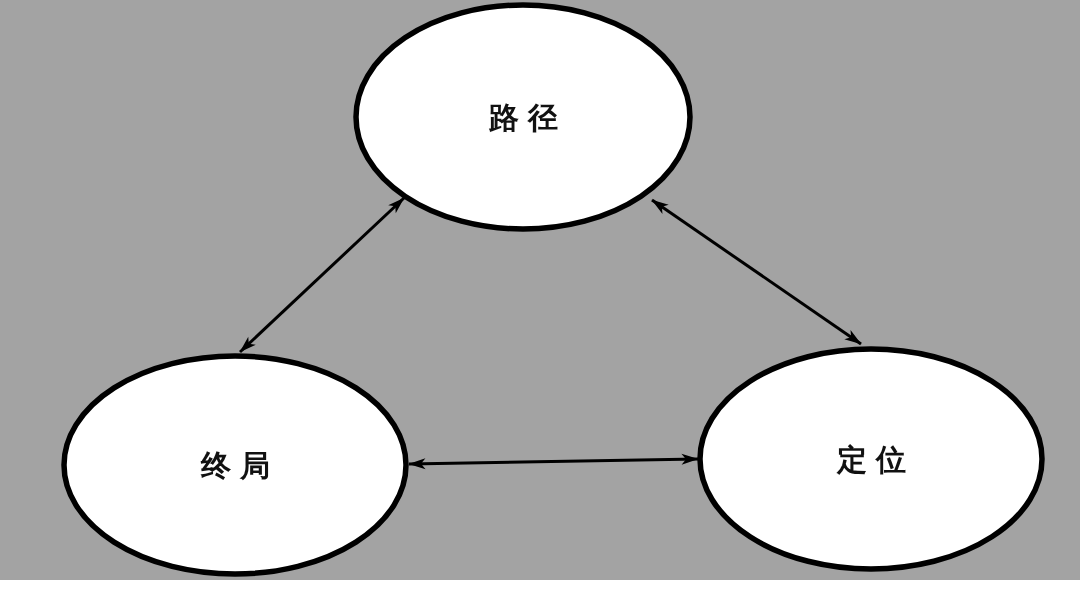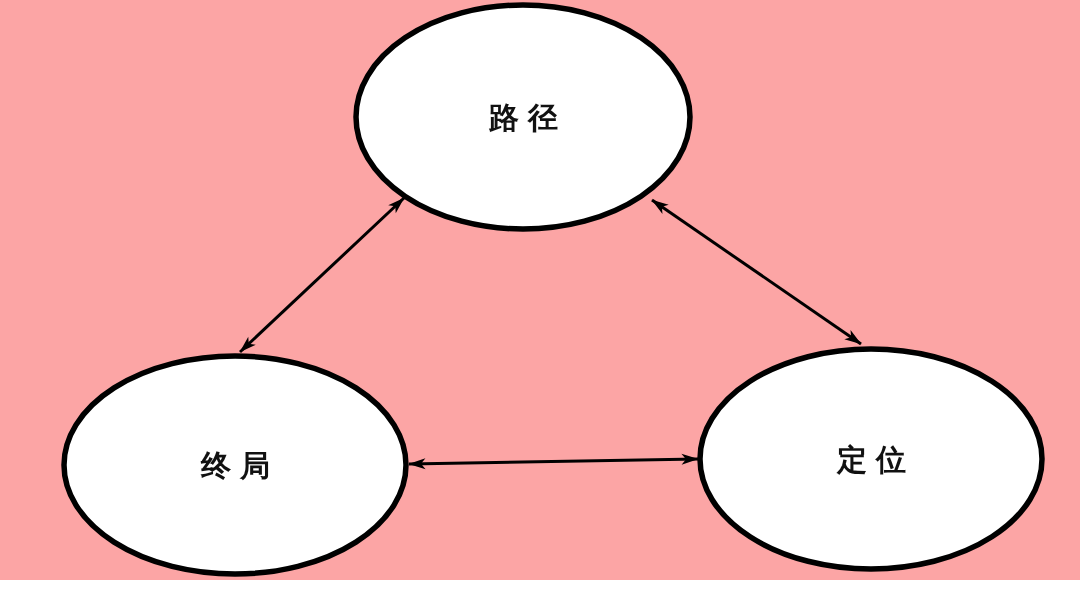--- a/index.html
+++ b/index.html
@@ -4,21 +4,21 @@
 <style>
   html, body {
     margin: 0;
     padding: 0;
     background: #ffffff;
   }
   .canvas {
     position: relative;
     width: 1080px;
     height: 580px;
-    background: #fca5a5;
+    background: #a3a3a3;
     overflow: hidden;
     font-family: "DejaVu Serif", "Liberation Serif", serif;
   }
   svg text.node-label {
     font-family: "DejaVu Serif", "Liberation Serif", serif;
     font-weight: bold;
     font-size: 30px;
     letter-spacing: 9px;
     fill: #111111;
   }

